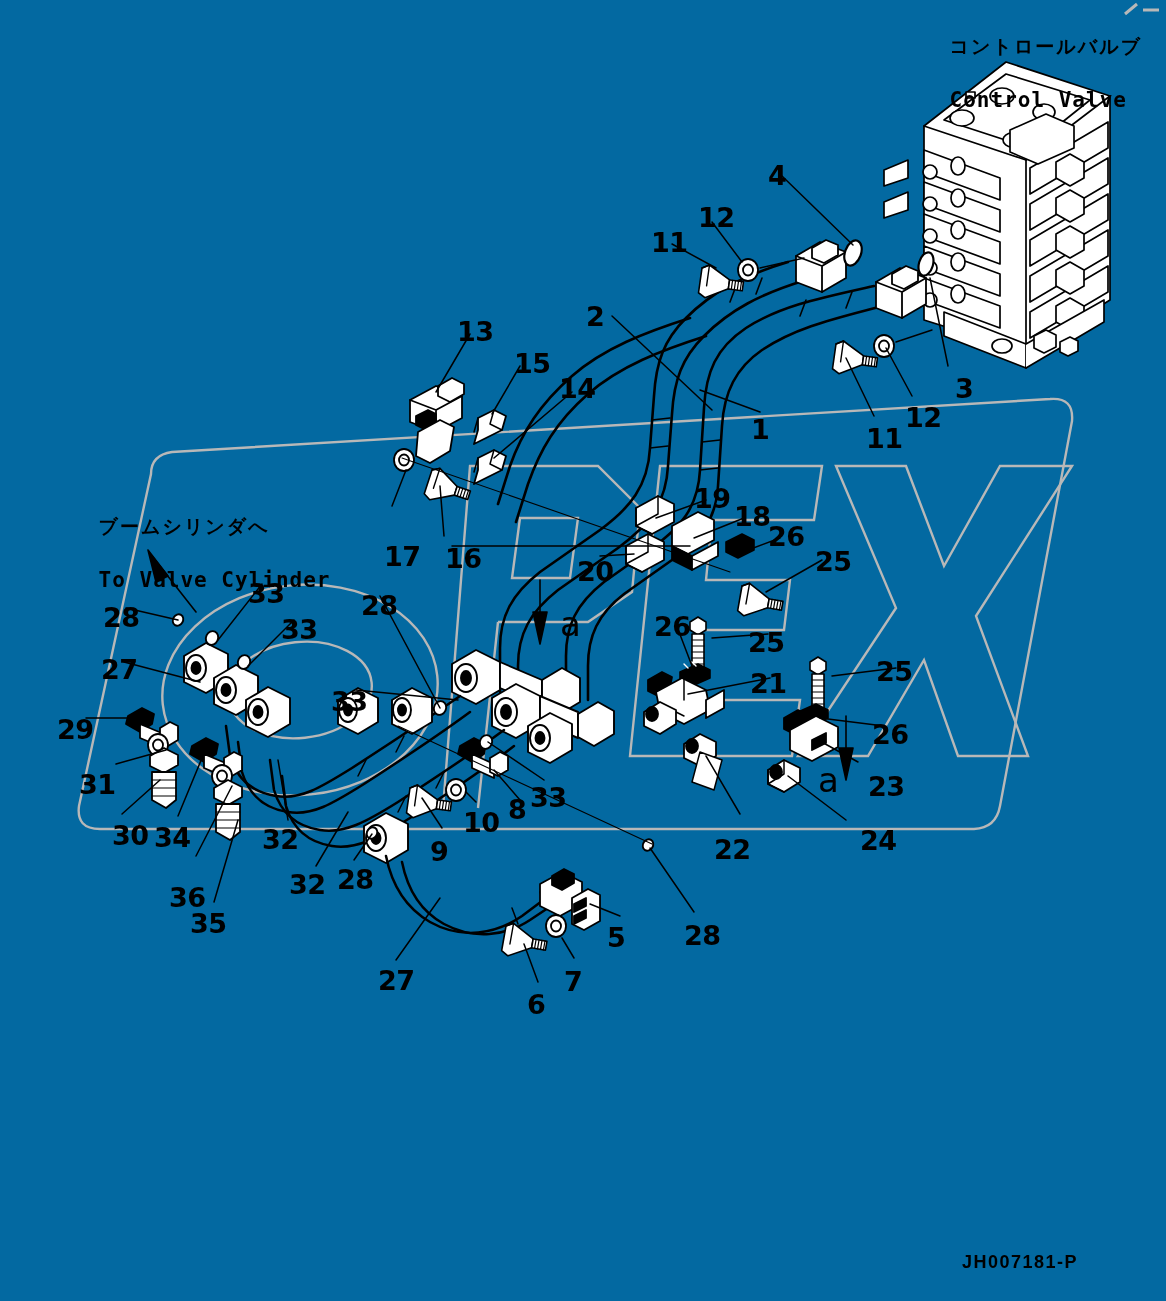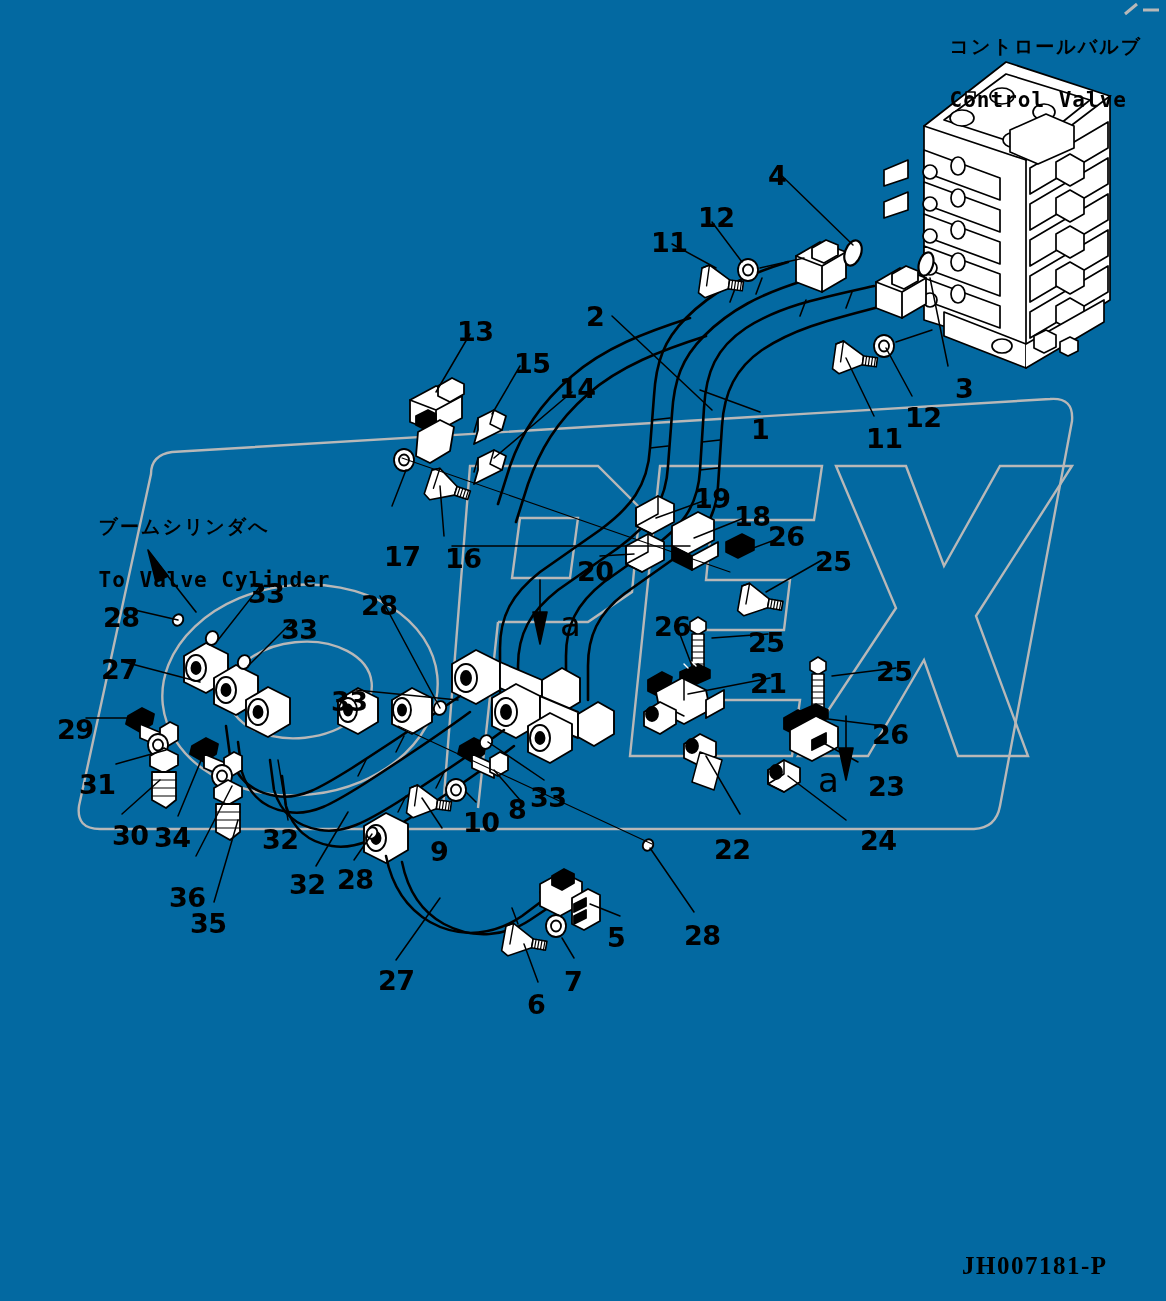--- a/index.html
+++ b/index.html
@@ -51,22 +51,22 @@
     white-space: pre;
     letter-spacing: 1px;
   }
   .title-jp {
     font-family: "DejaVu Sans", sans-serif;
     font-size: 19px;
     letter-spacing: 2px;
   }
   .drawing-no {
     position: absolute;
-    font-family: Liberation Serif, serif;
-    font-size: 25px;
+    font-family: Liberation Sans, sans-serif;
+    font-size: 18px;
     font-weight: bold;
     letter-spacing: 1.5px;
     color: #000;
   }
 </style>
 </head>
 <body>
 
 <div id="sheet">
 

